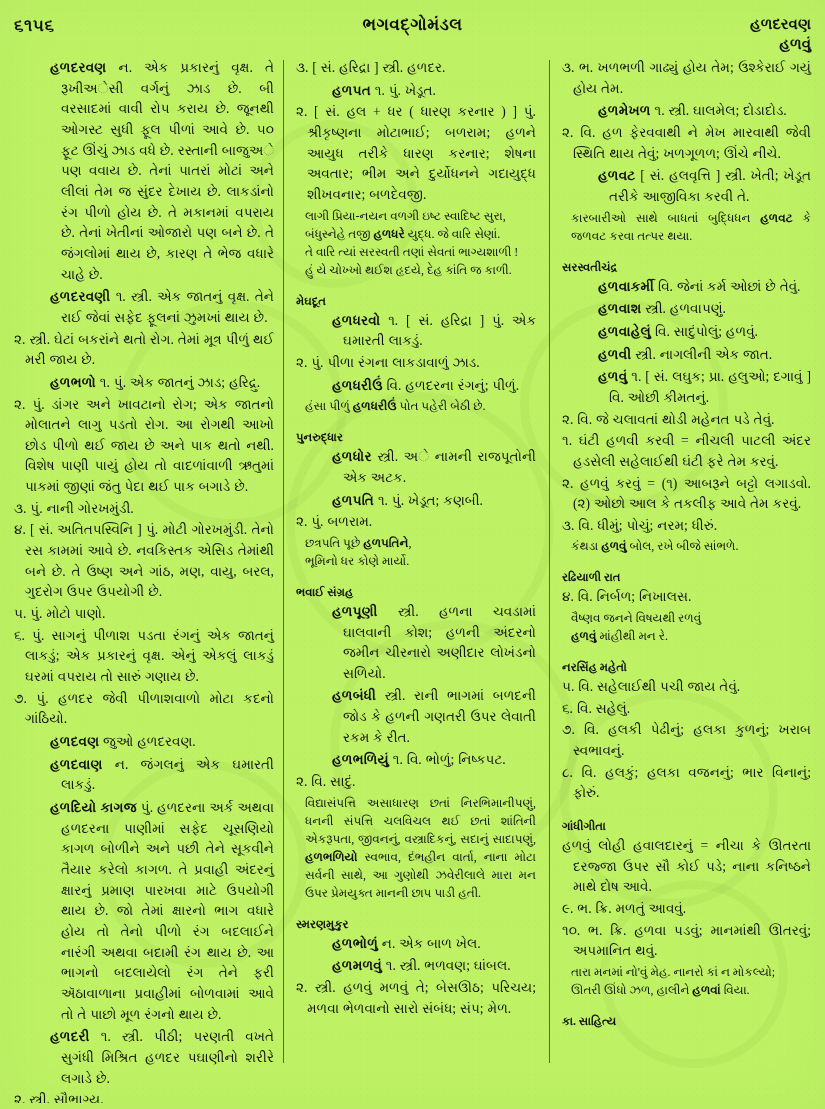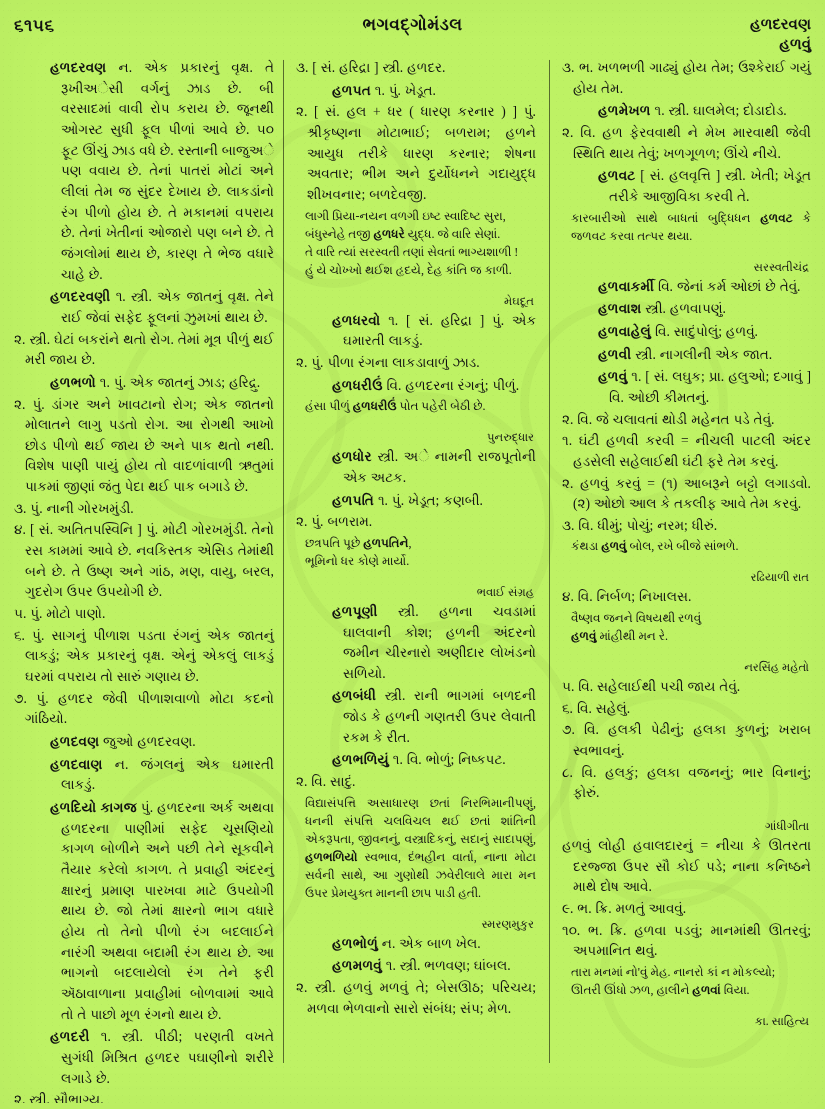--- a/index.html
+++ b/index.html
@@ -132,22 +132,22 @@
   
   .quote {
     font-size: 12px;
     line-height: 1.5;
     margin: 1px 0 1px 0;
     padding-left: 9px;
     text-align: justify;
   }
   .cite {
     font-size: 11.6px;
-    font-weight: normal;
-    text-align: right;
+    font-weight: bold;
+    text-align: left;
     margin: 16px 0 3px 0;
     padding-right: 2px;
   }
   .quote-line { display: block; }
 
   
   #grain {
     position: absolute;
     inset: 0;
     z-index: 3;

